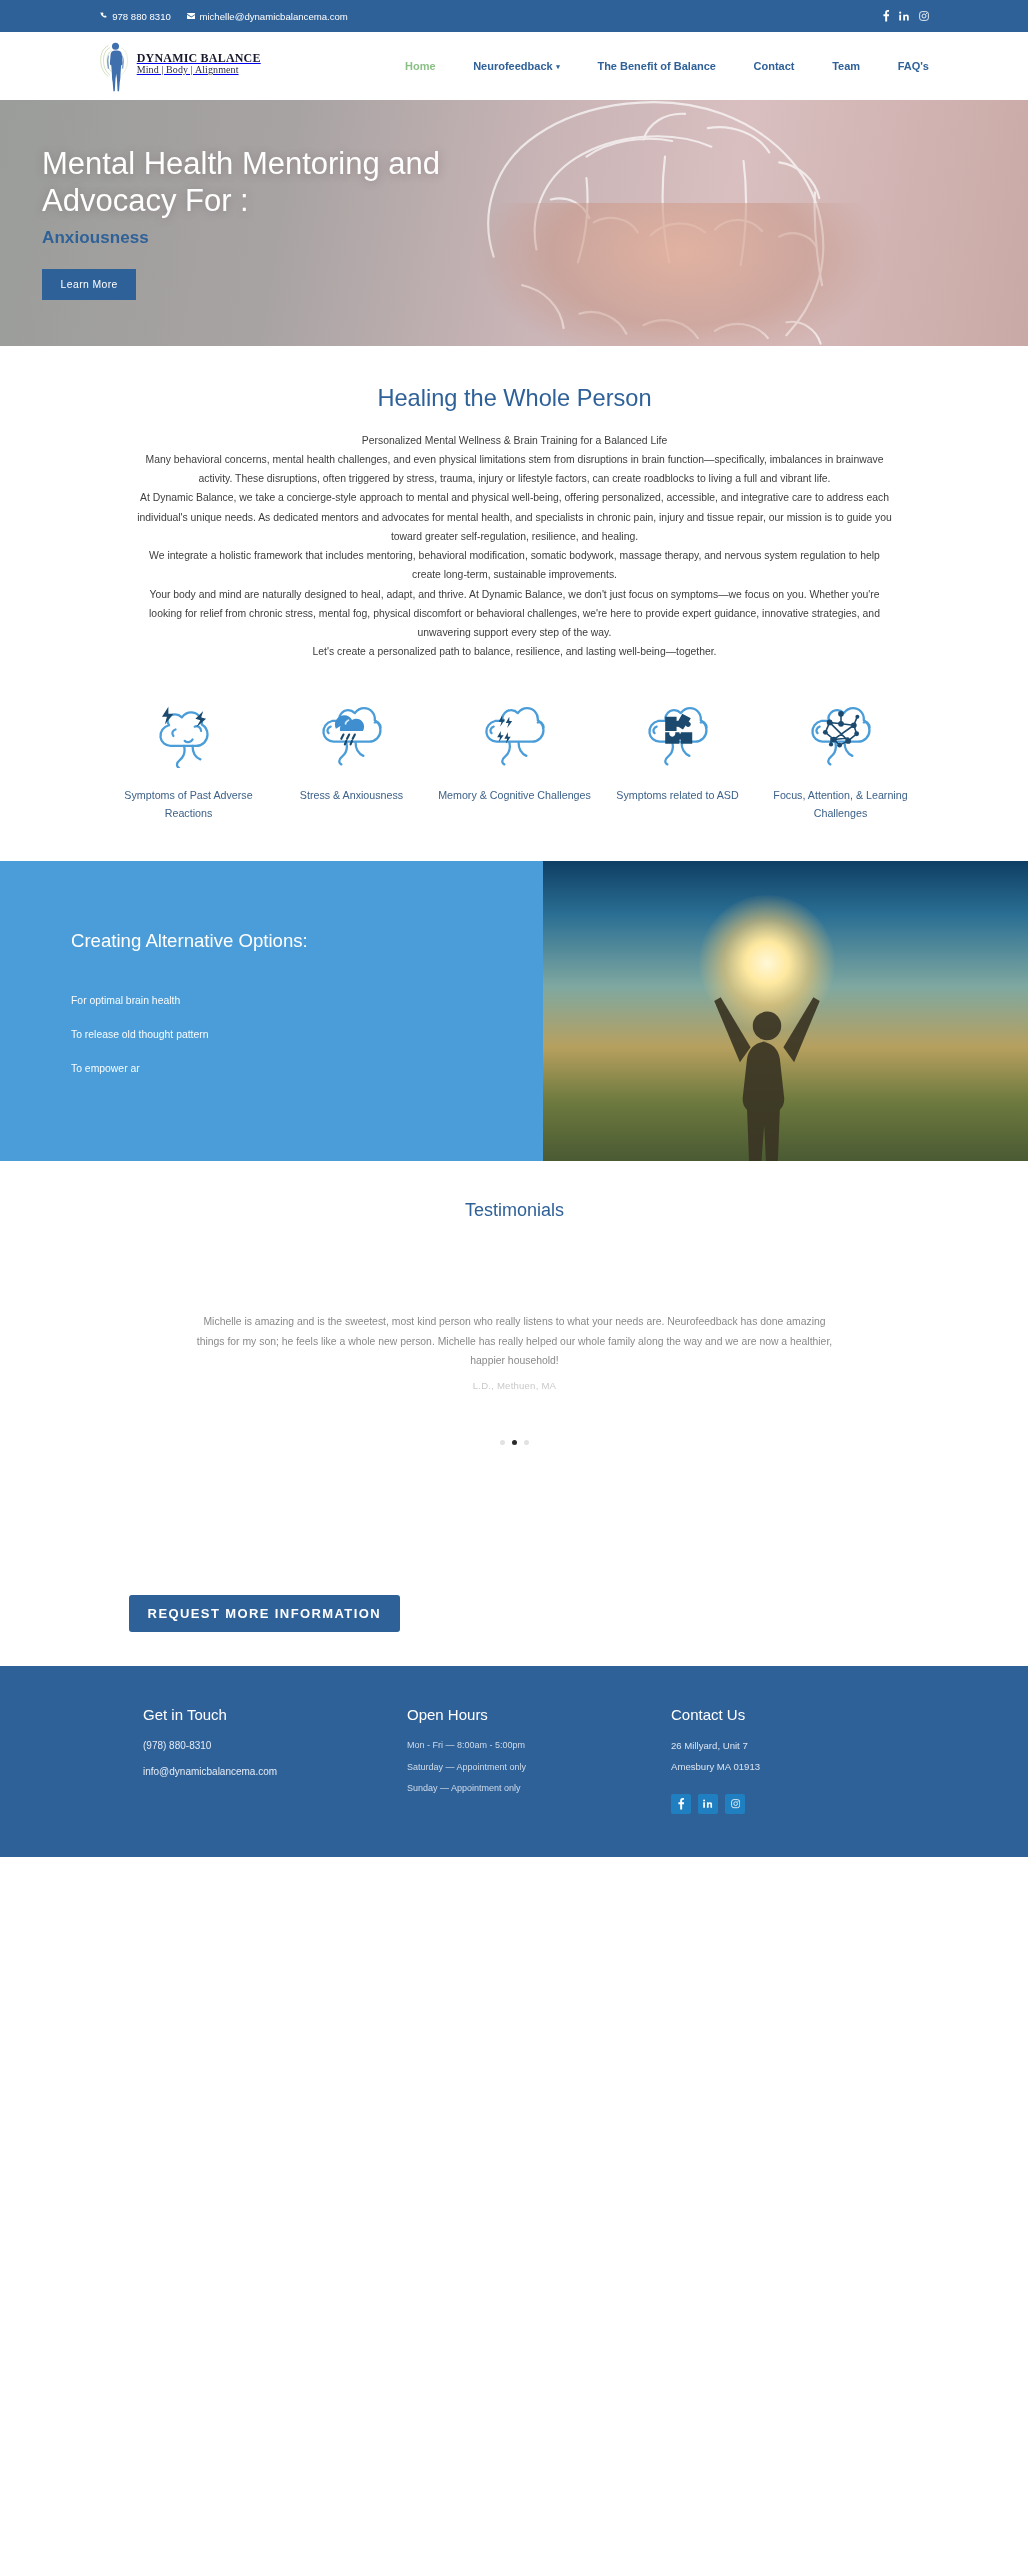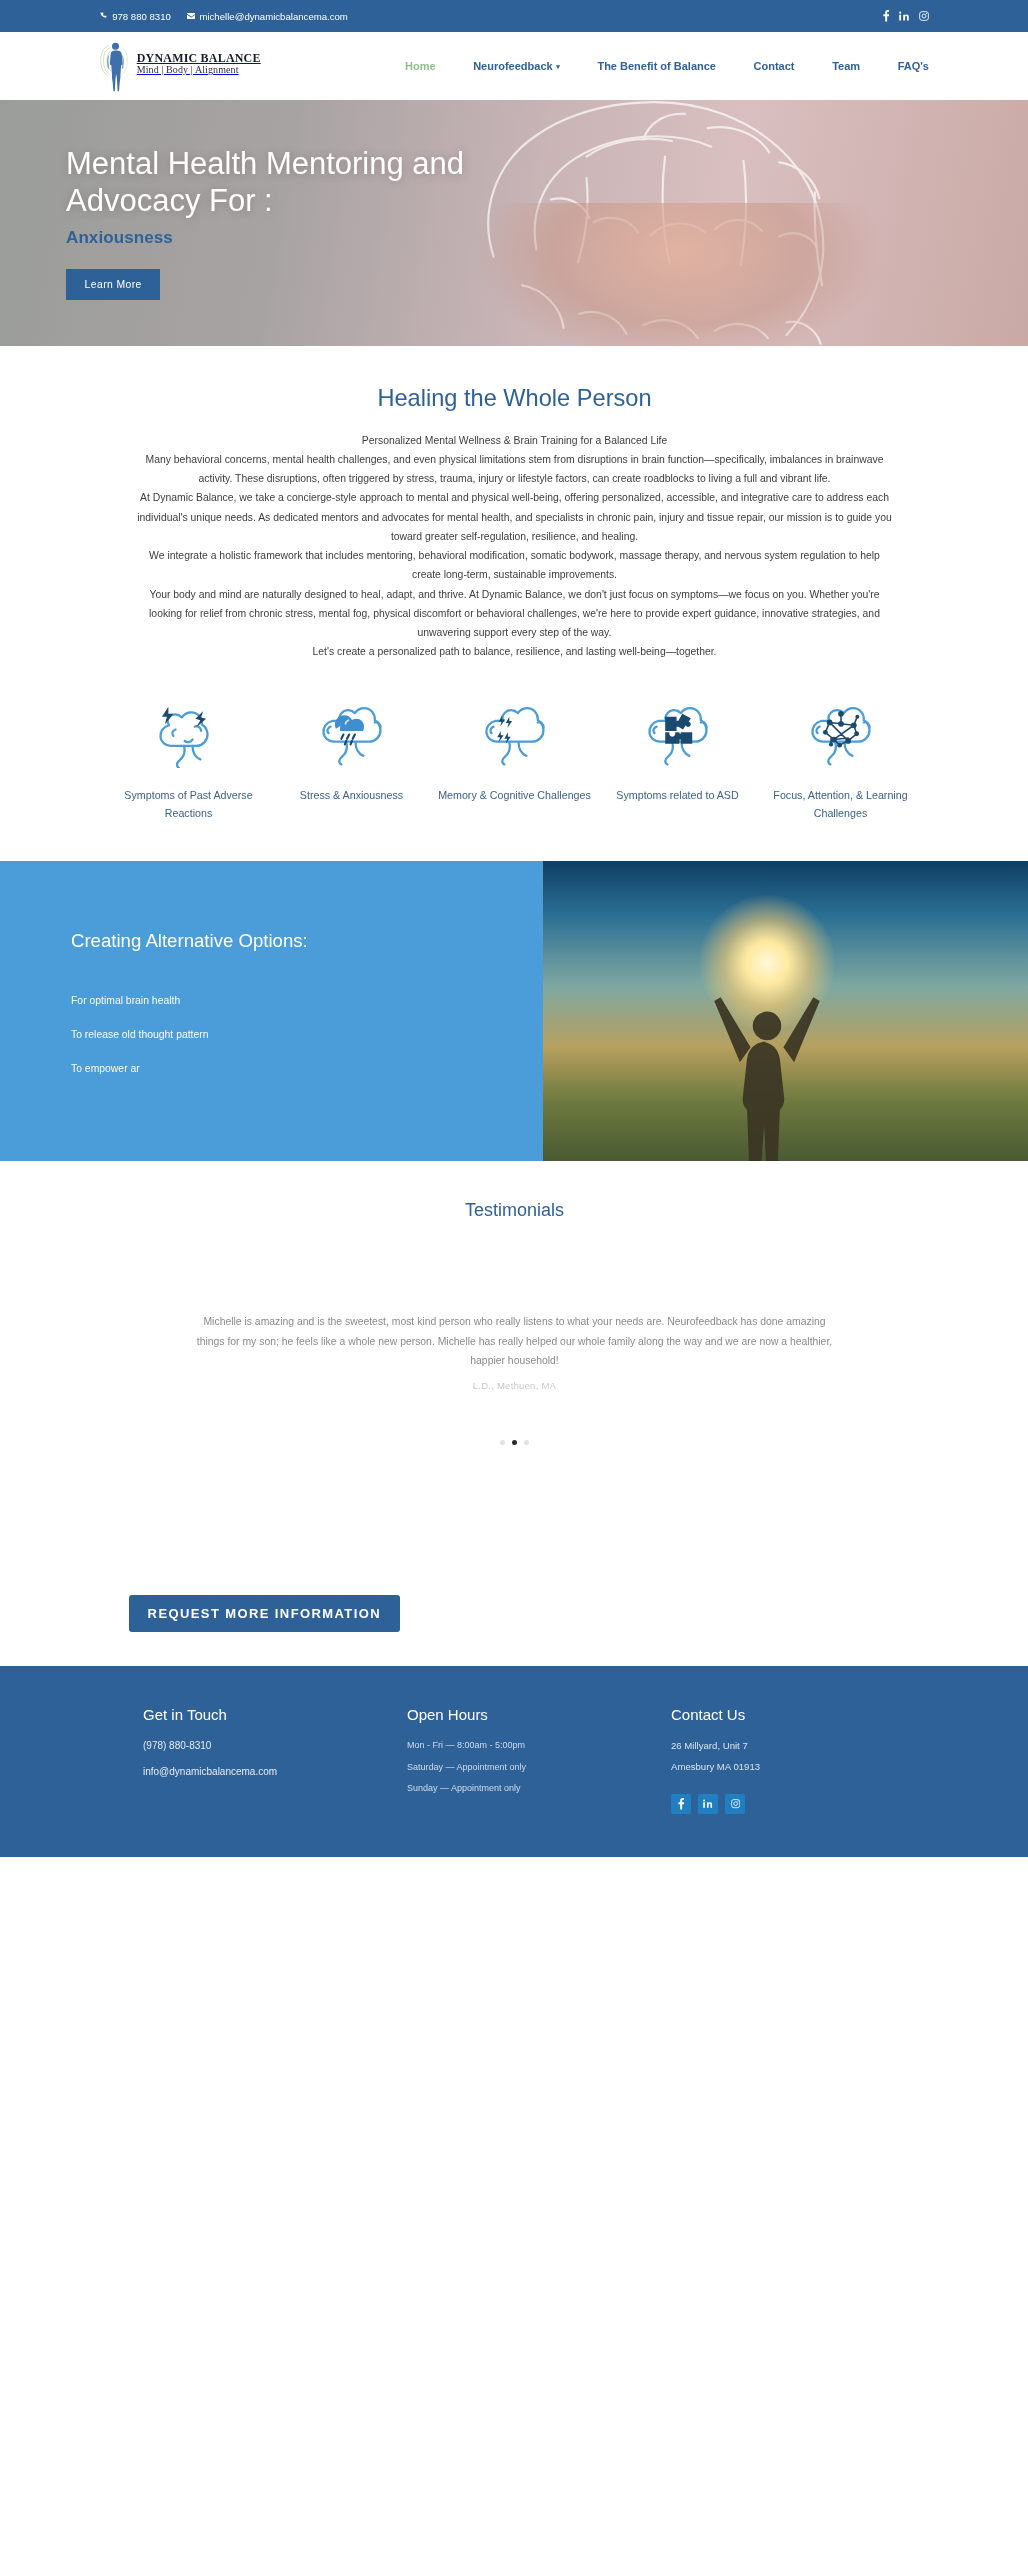--- a/index.html
+++ b/index.html
@@ -75,21 +75,21 @@
   .hero-brain {
     position:absolute; right: 107px; top: -29px;
     width: 514px; height: 307px; opacity: .85;
     pointer-events:none;
   }
   .hero-hand {
     position:absolute; right: 150px; bottom: -21.4px; width: 400px; height: 164px;
     background: radial-gradient(ellipse at 50% 30%, rgba(226,176,156,.85) 0%, rgba(199,150,135,.55) 45%, rgba(160,140,135,0) 72%);
     pointer-events:none;
   }
-  .hero-inner { position: relative; z-index: 3; padding-left: 66px; width:100%; }
+  .hero-inner { position: relative; z-index: 3; padding-left: 42px; width:100%; }
   .hero-title {
     font-size: 31px;
     line-height: 1.18;
     color: #ffffff;
     font-weight: 400;
     max-width: 614px;
     text-shadow: 0 0.7px 8.6px rgba(90,70,70,.35);
   }
   .hero-sub {
     margin-top: 8.6px;

